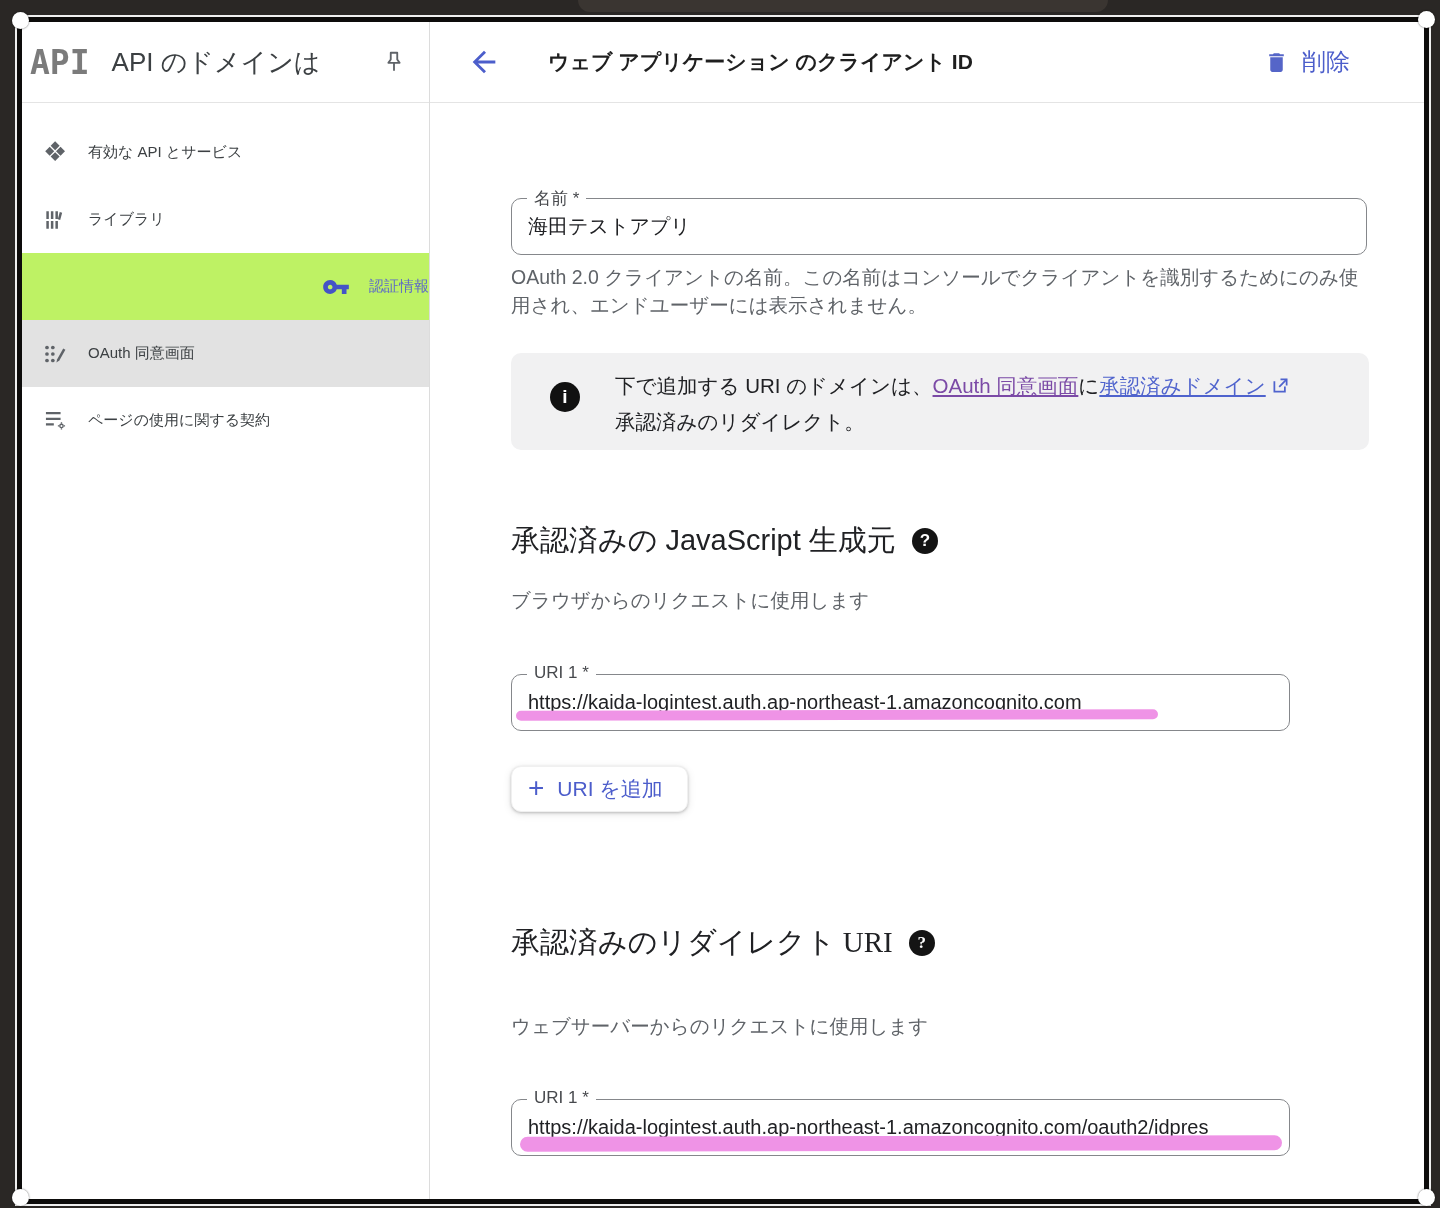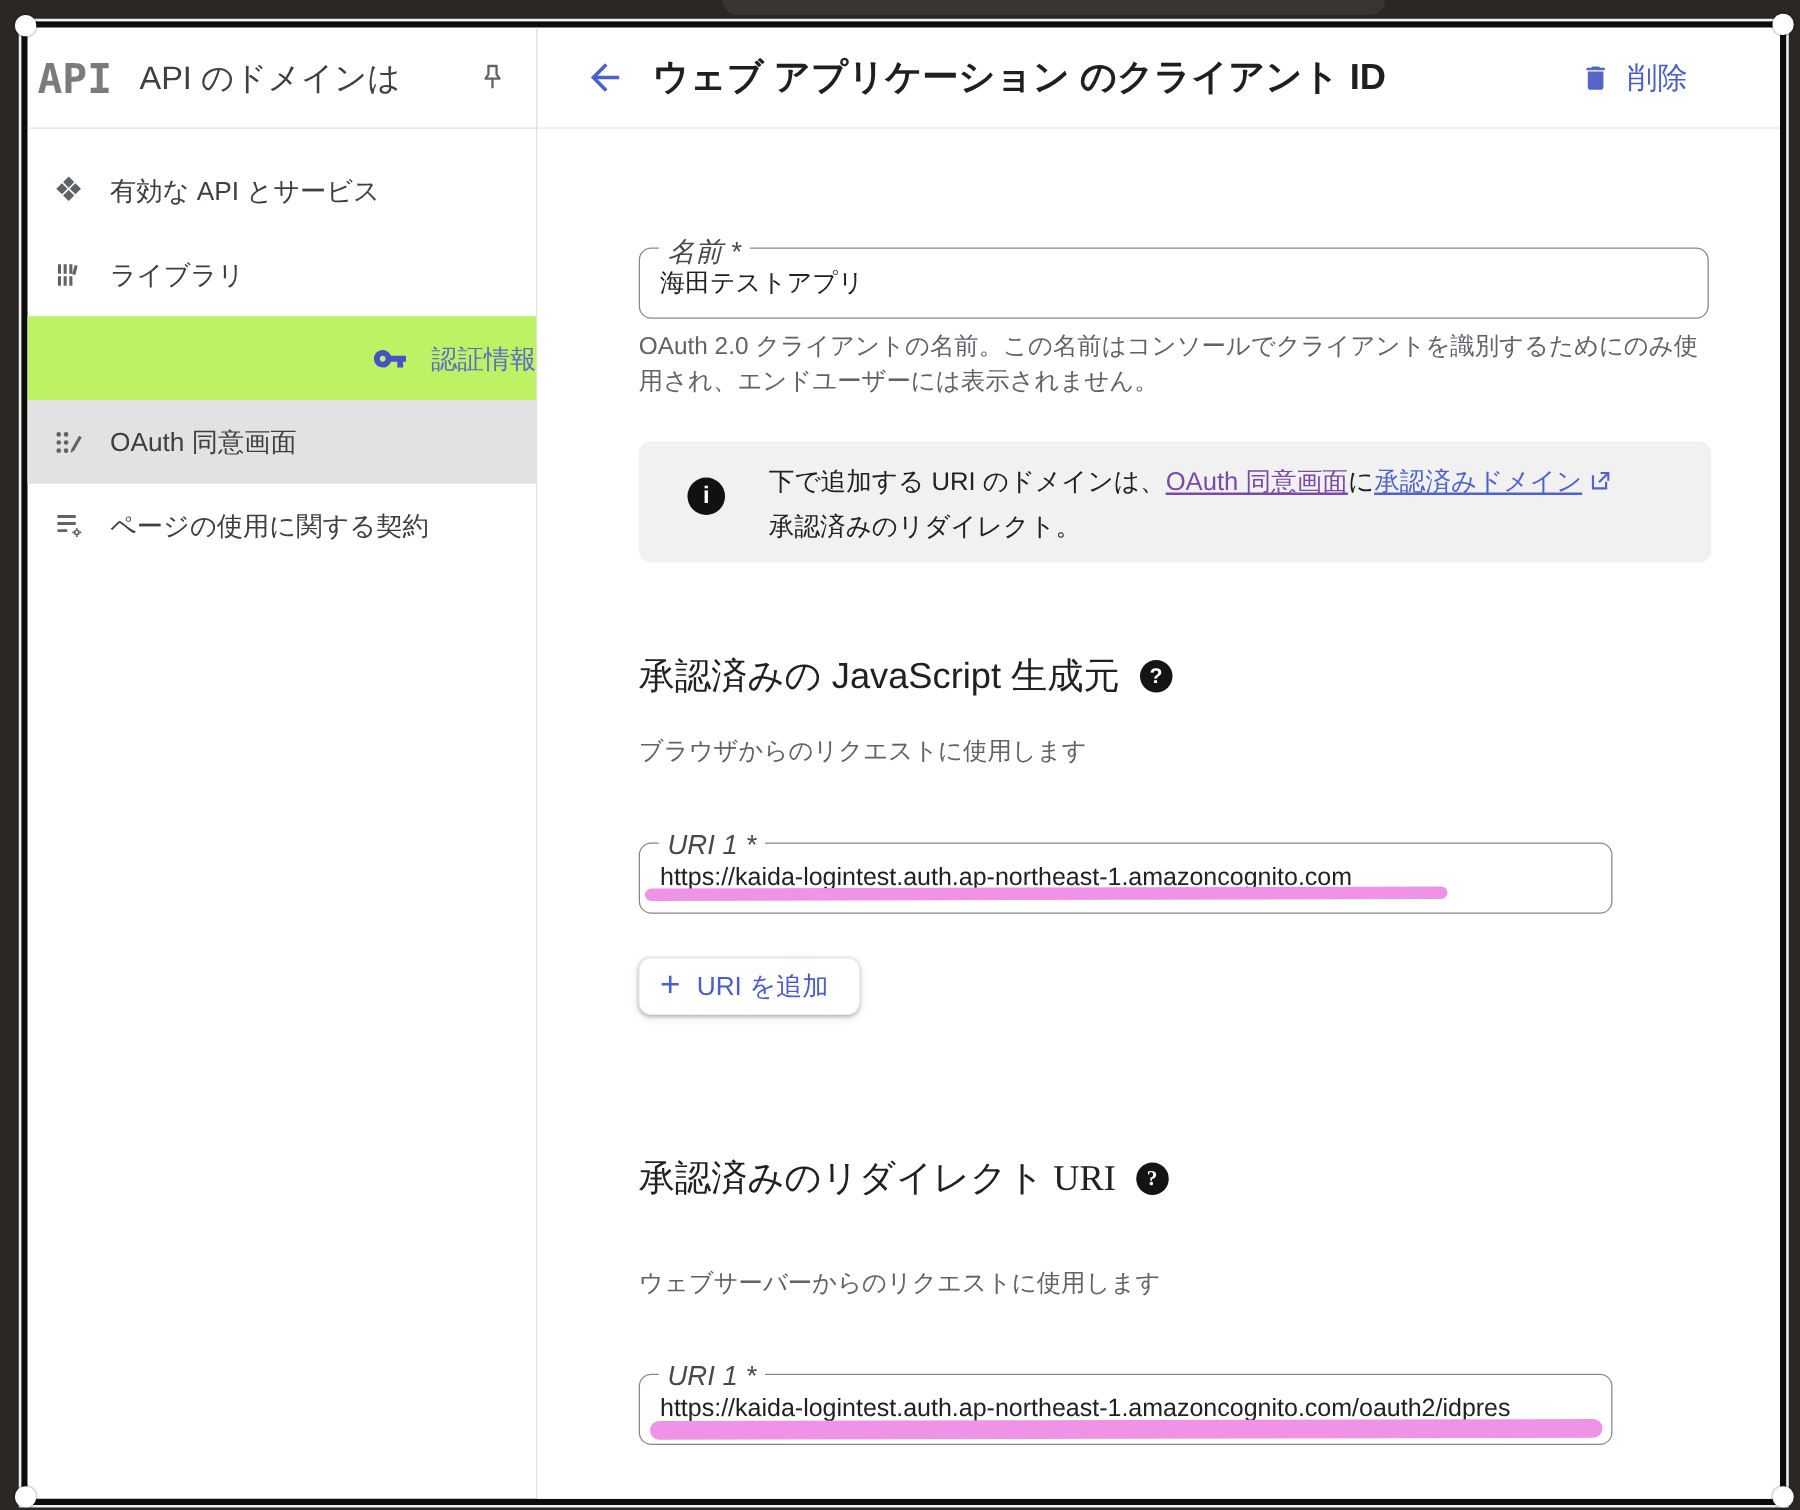--- a/index.html
+++ b/index.html
@@ -40,50 +40,50 @@
   .logo {
     font-family:"DejaVu Sans Mono", monospace; font-weight:bold;
     font-size:33px; color:#7b7b7b; letter-spacing:0;
   }
   .sidebar-title { font-size:26px; color:#3c4043; margin-left:22px; flex:1; white-space:nowrap; }
   .pin-btn { width:34px; height:34px; display:flex; align-items:center; justify-content:center; cursor:pointer; color:#5f6368; }
 
   .nav { padding-top:16px; }
   .nav-item { height:67px; display:flex; align-items:center; cursor:pointer; }
   .nav-icon { width:66px; flex:none; display:flex; align-items:center; justify-content:center; color:#5f6368; }
-  .nav-label { font-size:21px; color:#3c4043; white-space:nowrap; }
+  .nav-label { font-size:15px; color:#3c4043; white-space:nowrap; }
   .nav-item.active { background:#bef264;justify-content:flex-end; }
   .nav-item.active .nav-label { color:#5e6bc7; }
   .nav-item.active .nav-icon { color:#4454c6; }
   .nav-item.hovered { background:#e2e2e2; }
   .glyph-diamond { font-size:27px; line-height:1; }
 
   .main { flex:1; display:flex; flex-direction:column; min-width:0; }
   .main-header {
     height:81px; flex:none; border-bottom:1px solid #e4e4e4;
     display:flex; align-items:center; padding:0 0 0 34px;
   }
   .back-btn { width:40px; height:40px; display:flex; align-items:center; justify-content:center; cursor:pointer; }
-  .main-title { font-size:29px; color:#1f1f1f; margin-left:18px; flex:1; white-space:nowrap; }
+  .main-title { font-size:21px; color:#1f1f1f; margin-left:44px; flex:1; white-space:nowrap; }
   .delete-btn {
     display:flex; align-items:center; gap:13px; cursor:pointer;
     color:#4c5ecb; font-size:24px; margin-right:74px;font-family:Liberation Serif, serif;
   }
   .main-body { position:relative; flex:1; background:#fff; }
 
   
   .field { position:absolute; border:1px solid #85878b; border-radius:10px; background:#fff; }
   .field-input {
     width:100%; height:100%; border:none; outline:none; background:transparent;
     font-family:"Liberation Sans", sans-serif; font-size:20px; color:#202124;
     padding:0 14px 0 16px; border-radius:10px;
   }
   .field-label {
     position:absolute; top:-12px; left:15px; background:#fff; padding:0 7px;
-    font-size:22px; color:#47494d; white-space:nowrap;font-style:italic;
+    font-size:17px; color:#47494d; white-space:nowrap;
   }
   .f-name { left:81px; top:95px;  width:856px; height:57px; }
   .f-uri1 { left:81px; top:571px; width:779px; height:57px; }
   .f-uri2 { left:81px; top:996px; width:779px; height:57px; }
 
   .helper {
     position:absolute; left:81px; top:160px; width:856px;
     font-size:19.5px; line-height:28px; color:#5f6368;
   }
 

